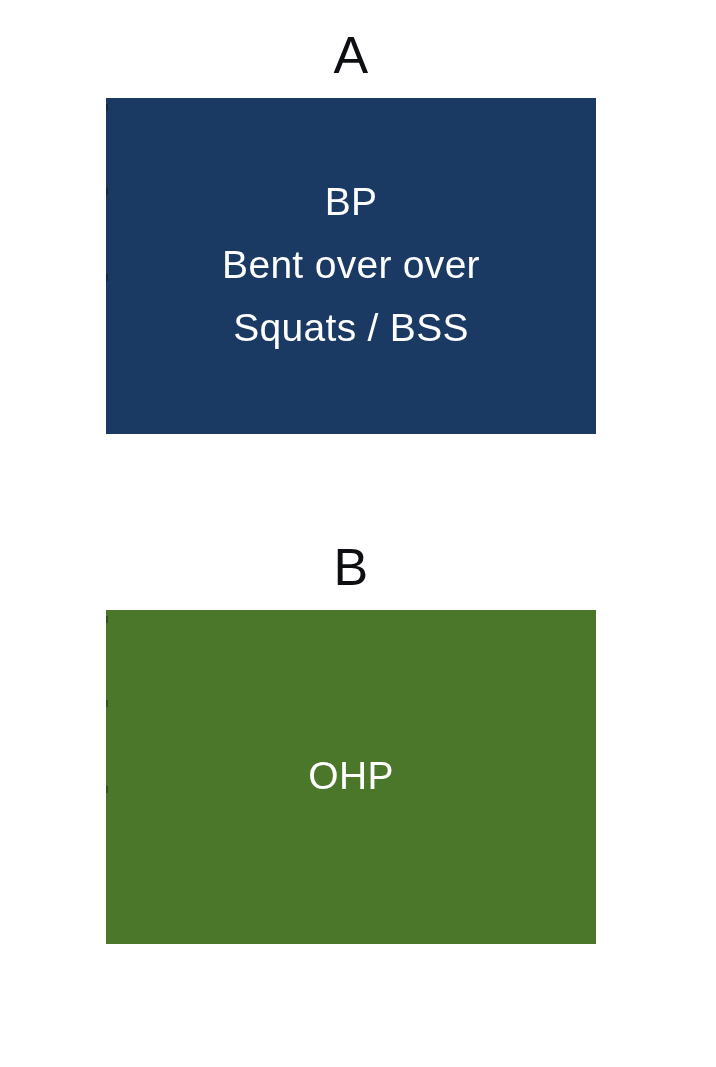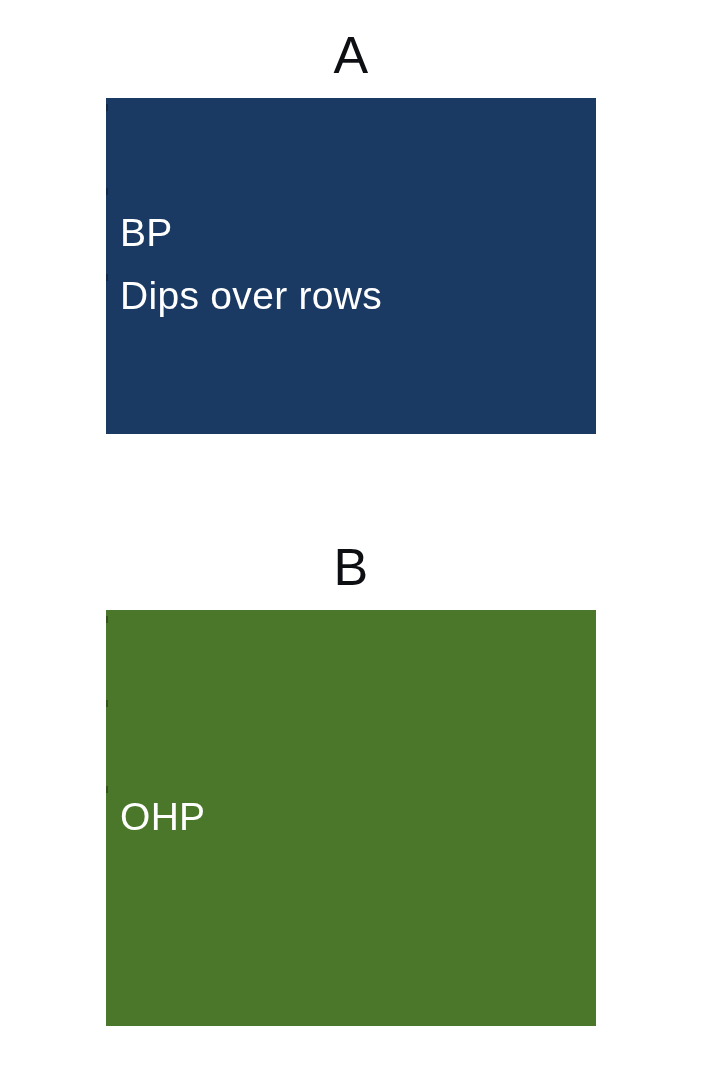--- a/index.html
+++ b/index.html
@@ -45,38 +45,39 @@
     box-sizing: border-box;
     padding: 16px 14px 18px 14px;
     display: flex;
     flex-direction: column;
     justify-content: center;
     align-items: center;
   }
 
   .exercise-item {
     width: 100%;
+    text-align: center;
     color: #ffffff;
     font-family: "Liberation Sans", sans-serif;
     font-weight: 300;
     font-size: 39px;
     line-height: 44px;
     letter-spacing: 0.3px;
     padding: 9px 0 10px 0;
     -webkit-font-smoothing: antialiased;
   }
 
   
   #group-a { top: 26px; }
   #group-a .group-label { margin-bottom: 14px; }
   #group-a .exercise-block { height: 336px; }
 
   #group-b { top: 538px; }
   #group-b .group-label { margin-bottom: 14px; }
-  #group-b .exercise-block { height: 416px; }
+  #group-b .exercise-block { height: 334px; }
 
   
   .edge-tick {
     position: absolute;
     left: 0px;
     width: 2px;
     height: 7px;
     background: rgba(0,0,0,0.30);
     pointer-events: none;
   }
@@ -86,21 +87,22 @@
 
 <div class="slide" style="background: rgb(255, 255, 255);">
 
   <div class="group" id="group-a">
     <div class="group-label" style="color: rgb(13, 15, 19);">A</div>
     <div class="exercise-block" id="block-a" style="background: rgb(27, 58, 99); color: rgb(255, 255, 255);">
       <div class="edge-tick" style="top:78px"></div>
       <div class="edge-tick" style="top:162px"></div>
       <div class="edge-tick" style="top:248px"></div>
       <div class="exercise-item">BP</div>
-      <div class="exercise-item">Dips over rows</div>
+      <div class="exercise-item">Bent over over</div>
+      <div class="exercise-item">Squats / BSS</div>
     </div>
   </div>
 
   <div class="group" id="group-b">
     <div class="group-label" style="color: rgb(13, 15, 19);">B</div>
     <div class="exercise-block" id="block-b" style="background: rgb(74, 119, 41); color: rgb(255, 255, 255);">
       <div class="edge-tick" style="top:78px"></div>
       <div class="edge-tick" style="top:162px"></div>
       <div class="edge-tick" style="top:248px"></div>
       <div class="exercise-item">OHP</div>

